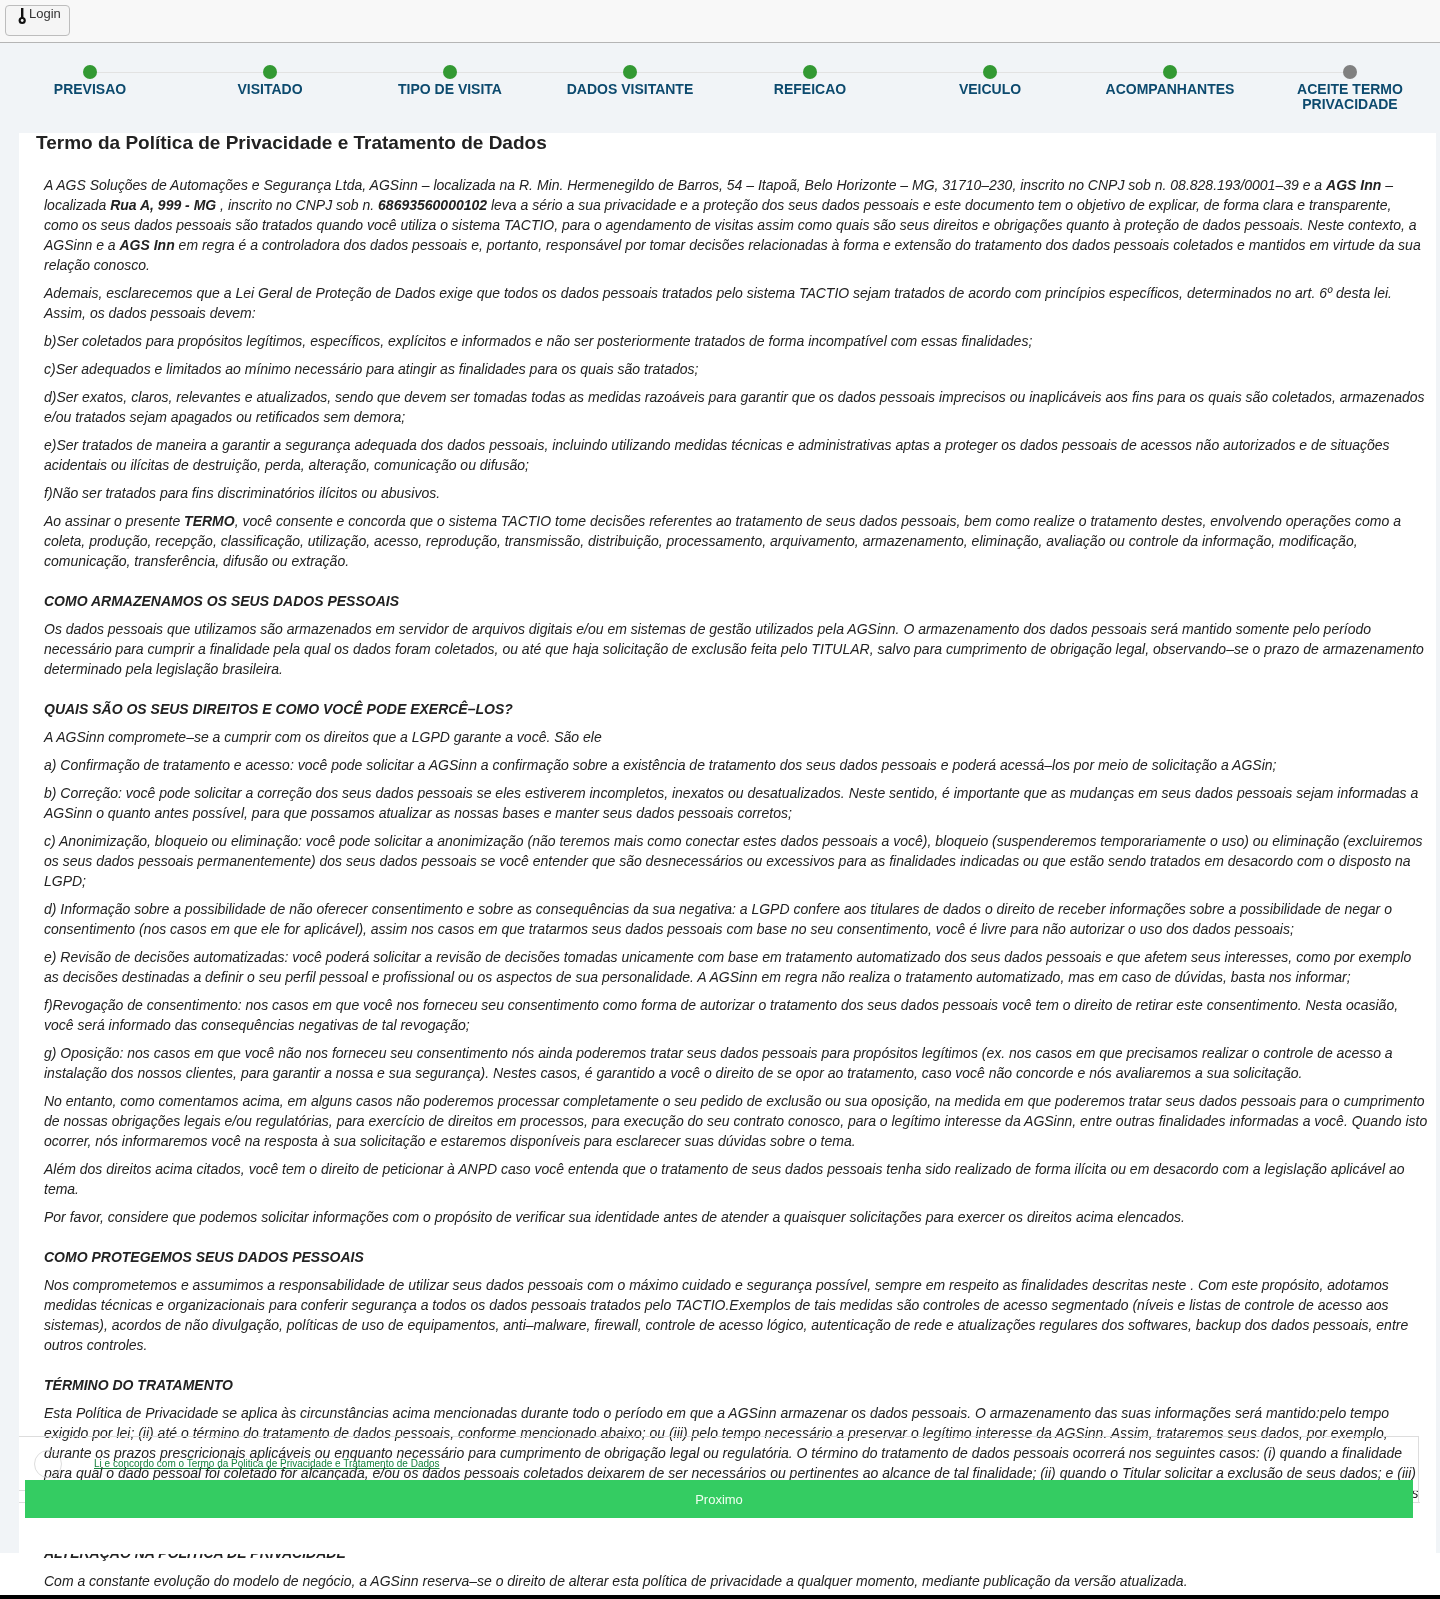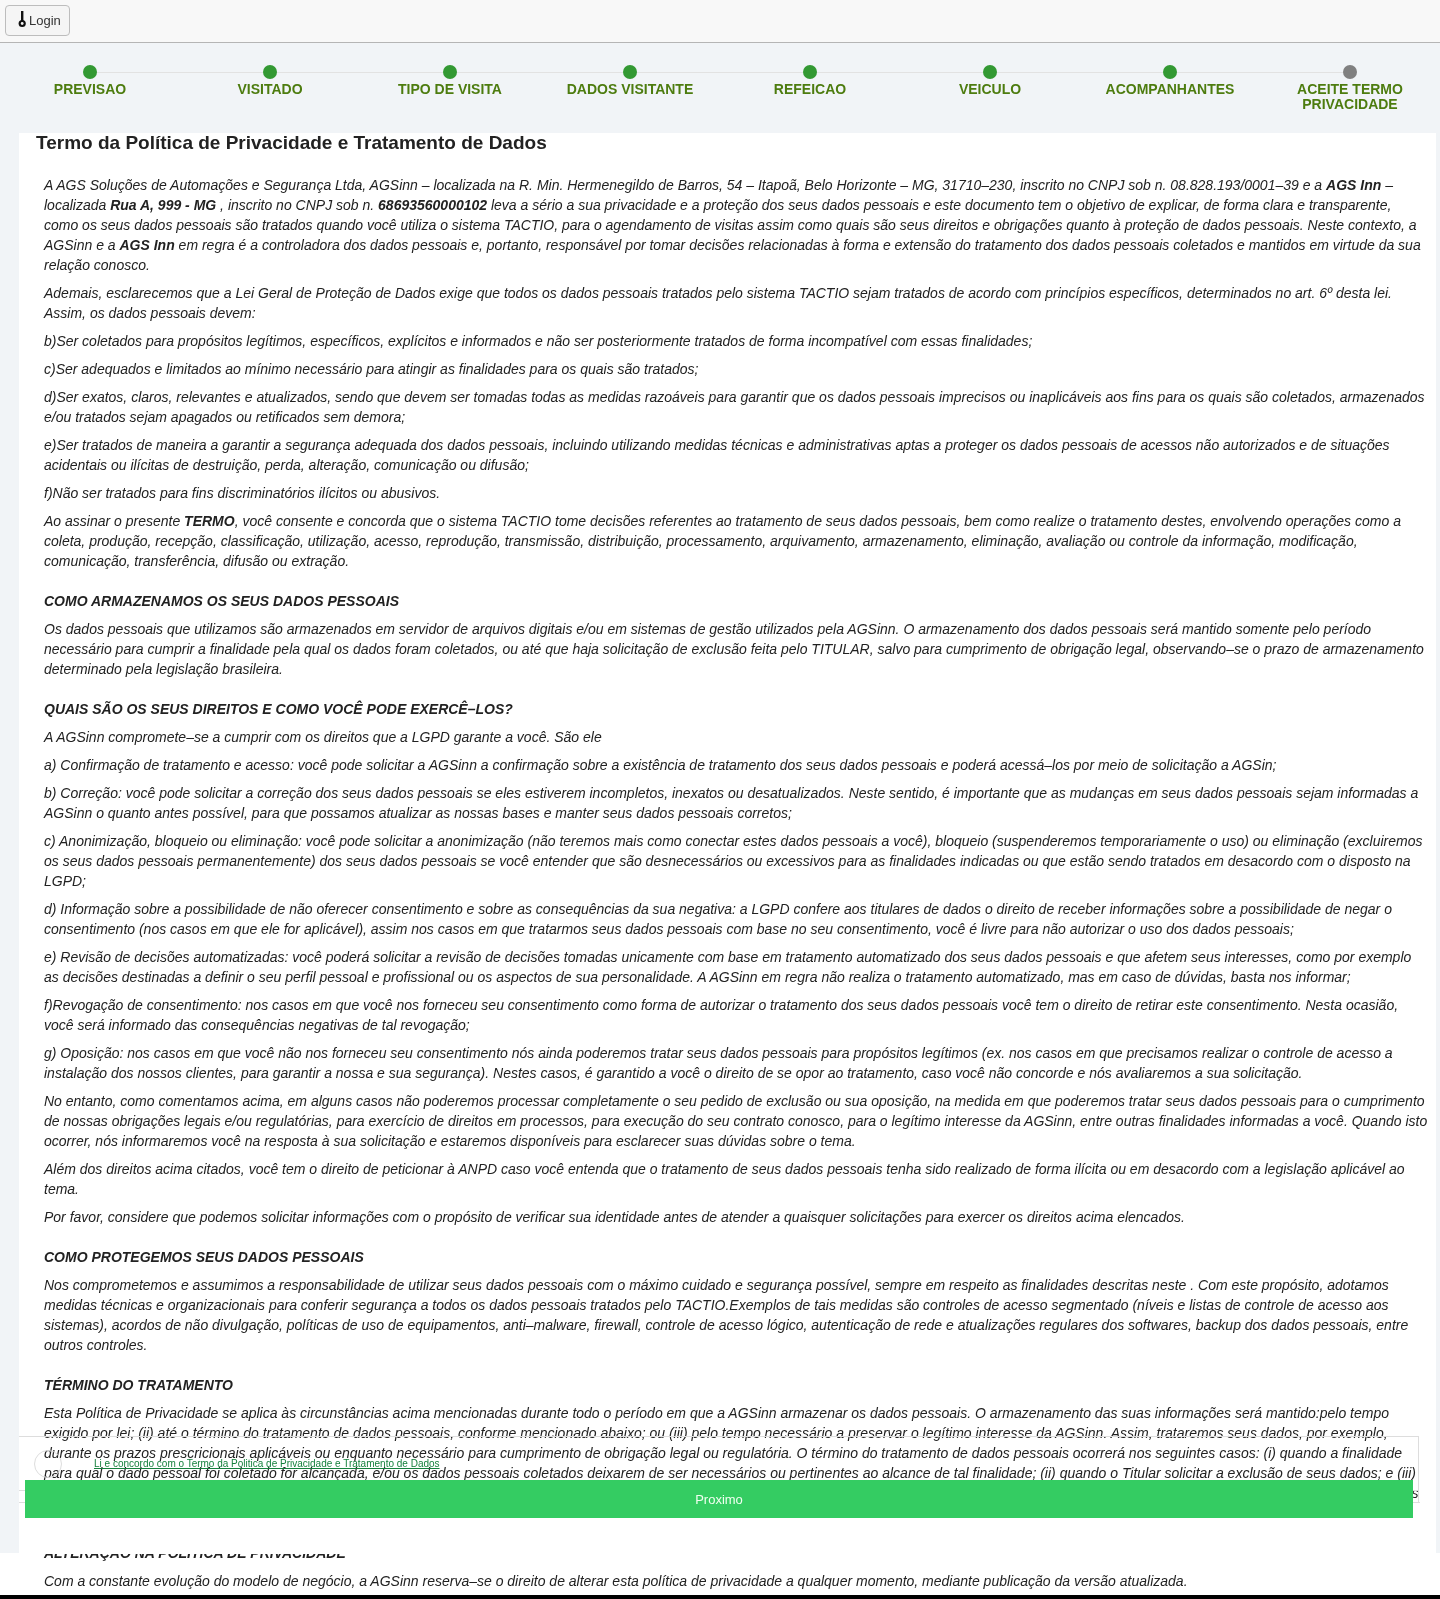--- a/index.html
+++ b/index.html
@@ -1,26 +1,26 @@
 <!DOCTYPE html>
 <html><head>
 <meta charset="utf-8">
 <style>
   html, body { margin:0; padding:0; }
   body { width:1440px; height:1599px; background:#000; font-family:"Liberation Sans", sans-serif; position:relative; overflow:hidden; }
   .page { position:absolute; left:0; top:0; width:1440px; height:1595px; background:#fff; }
   .topbar { position:absolute; left:0; top:0; width:1440px; height:42px; background:#f8f8f8; border-bottom:1px solid #b5b5b5; }
-  .login-btn { position:absolute; left:5px; top:5px; height:31px; padding:0 8px 0 10px; border:1px solid #bdbdbd; border-radius:4px; background:#f5f5f5; display:flex; align-items:center; font-size:13px; color:#333; box-sizing:border-box; cursor:pointer; }
+  .login-btn { position:absolute; left:5px; top:5px; height:31px; padding:0 8px 0 10px; border:1px solid #bdbdbd; border-radius:4px; background:#f5f5f5; display:flex; font-size:13px; color:#333; box-sizing:border-box; cursor:pointer; }
   .login-btn svg { margin-right:1px; }
   .main { position:absolute; left:0; top:43px; width:1440px; height:1510px; background:#f1f4f7; }
   .stepper { position:absolute; left:0; top:0; width:1440px; height:90px; }
   .step-line { position:absolute; left:90px; right:90px; top:29px; height:1px; background:#e2e2e2; }
   .step { position:absolute; top:22px; width:180px; margin-left:-90px; text-align:center; }
   .step .dot { width:14px; height:14px; border-radius:50%; margin:0 auto; }
-  .step .lbl { font-size:14px; font-weight:bold; color:#4d7c0f; margin-top:3px; line-height:15px; }
+  .step .lbl { font-size:14px; font-weight:bold; color:#0c4a6e; margin-top:3px; line-height:15px; }
   .panel { position:absolute; left:19px; top:90px; width:1401px; height:1420px; background:#fff;padding-left:16px; }
   .doc { padding:0 0 0 1px; font-size:14px; color:#222; line-height:20px; }
   .doc h1 { font-size:19px; font-weight:bold; margin:0; padding-top:0; line-height:20px; height:34px; }
   .doc p { margin:8px;font-style:italic; }
   .doc .sec-title { font-weight:bold; margin-top:20px; }
   .checks { position:absolute; left:0; top:1303px; width:1400px; border-top:1px solid #ddd; }
   .check-row { height:54px; border-bottom:1px solid #ddd; display:flex; align-items:center; border-right:1px solid #ddd; box-sizing:border-box; }
   .check-row:last-child { border-bottom:none; }
   .circle { width:26px; height:26px; border-radius:50%; border:1px solid #ddd; margin-left:15px; margin-right:32px; cursor:pointer; }
   .check-label { font-size:10px; color:#15803d;text-decoration:underline; }

